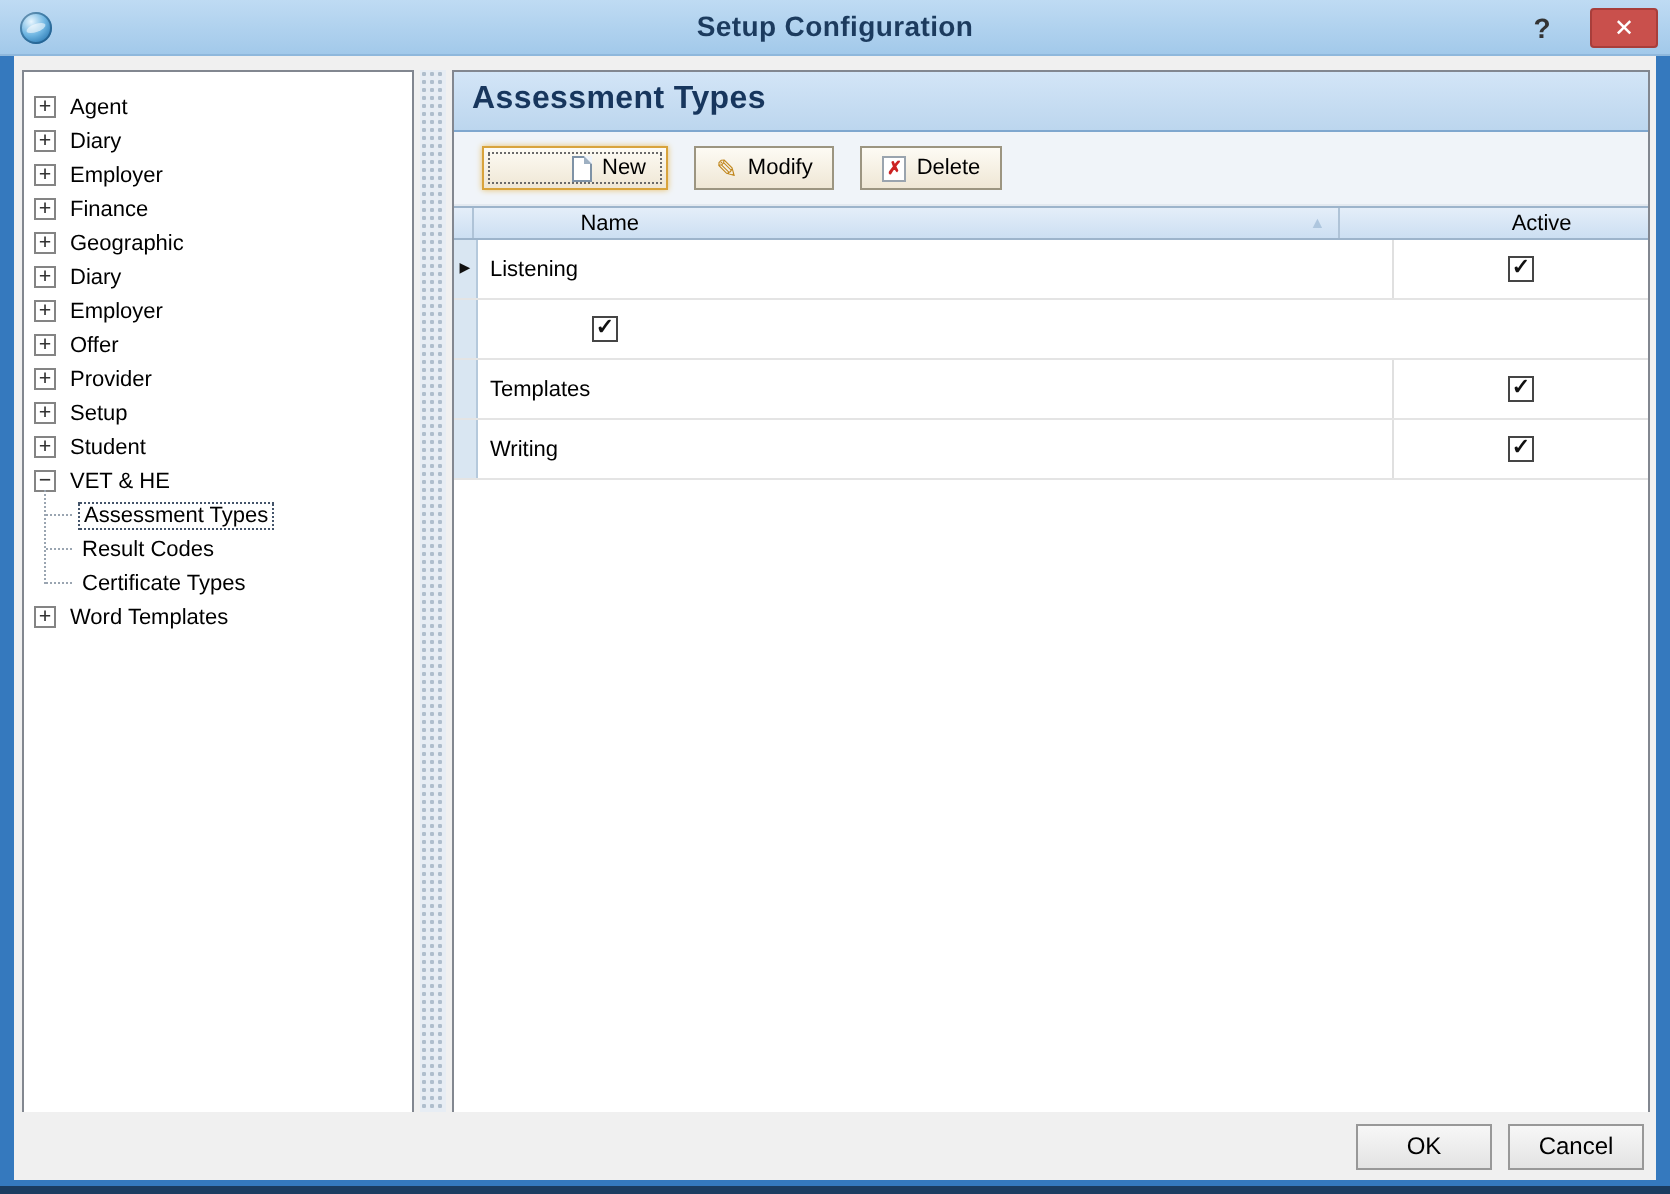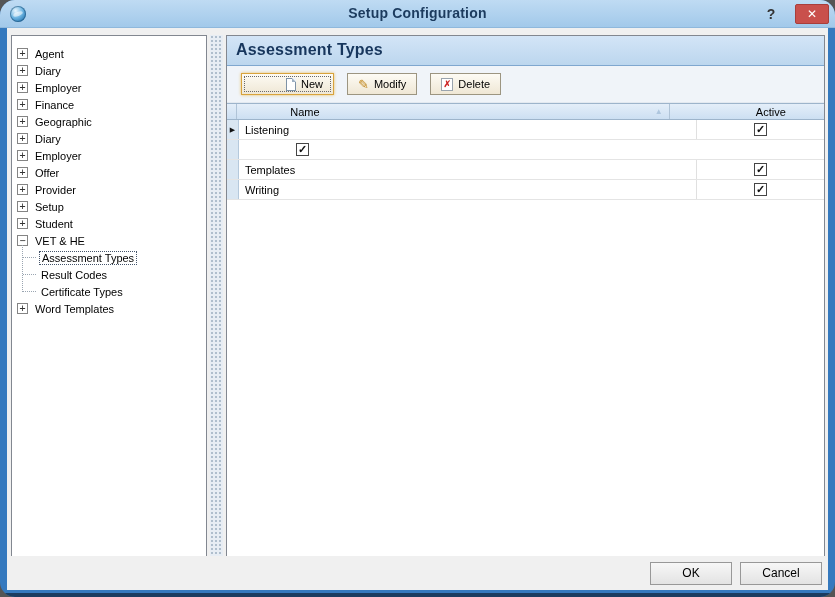--- a/index.html
+++ b/index.html
@@ -1,21 +1,21 @@
 <!DOCTYPE html>
 <html><head>
 <meta charset="utf-8">
 <style>
   * { margin:0; padding:0; box-sizing:border-box; }
   html,body { width:835px; height:597px; }
   body { font-family:"Liberation Sans", sans-serif; background:#555; }
 
   .frame {
     position:relative; width:835px; height:597px;
-    background:#3579BE; overflow:hidden;border-radius:15px;
+    background:#3579BE; overflow:hidden;
   }
   .frame::after {
     content:''; position:absolute; left:0; right:0; bottom:0; height:4px;
     background:#1B3C60;
   }
 
   
   .artifact { position:absolute; top:0; }
 
   
@@ -152,21 +152,21 @@
   .sel-h { width:12px; border-right:1px solid #AFC3D7; }
   .name-h {
     width:458px; display:flex; align-items:center; padding-left:5px;
     border-right:1px solid #AFC3D7; position:relative;
   }
   .sort {
     position:absolute; right:6px; top:4px; font-size:8px; color:#AEC6DE; line-height:1;
   }
   .active-h { width:127px; display:flex; align-items:center; justify-content:center;text-align:center; }
   .trow {
-    display:flex; height:20px; background:#fff; border-bottom:1px solid #E4E4E4;
+    display:flex; height:30px; background:#fff; border-bottom:1px solid #E4E4E4;
     font-size:11px; color:#000;
   }
   .sel-c {
     width:12px; background:#D9E6F2; border-right:1px solid #B5C9DC;
     display:flex; align-items:center; justify-content:center;
   }
   .arrow { font-size:7px; color:#111; line-height:1; }
   .name-c {
     width:458px; display:flex; align-items:center; padding-left:6px;
     border-right:1px solid #E0E0E0;
@@ -178,21 +178,21 @@
     font-size:11px; font-weight:bold; color:#111; line-height:1;
   }
 
   
   .footer {
     position:absolute; left:0; right:0; bottom:0; height:34px;
     display:flex; justify-content:flex-end; align-items:center;
     gap:8px; padding-right:6px; background:#F0F0F0;
   }
   .btn {
-    width:82px; height:23px; font-family:"Liberation Sans", sans-serif; font-size:12px; color:#000;
+    width:68px; height:23px; font-family:"Liberation Sans", sans-serif; font-size:12px; color:#000;
     background:linear-gradient(180deg,#F7F7F7,#E3E3E3);
     border:1px solid #989898; cursor:pointer;
   }
 </style>
 </head>
 <body>
 
 <div class="frame">
 
   <div class="artifact" style="left:498px;width:6px;height:4px;background:#7A1F1F;"></div>

